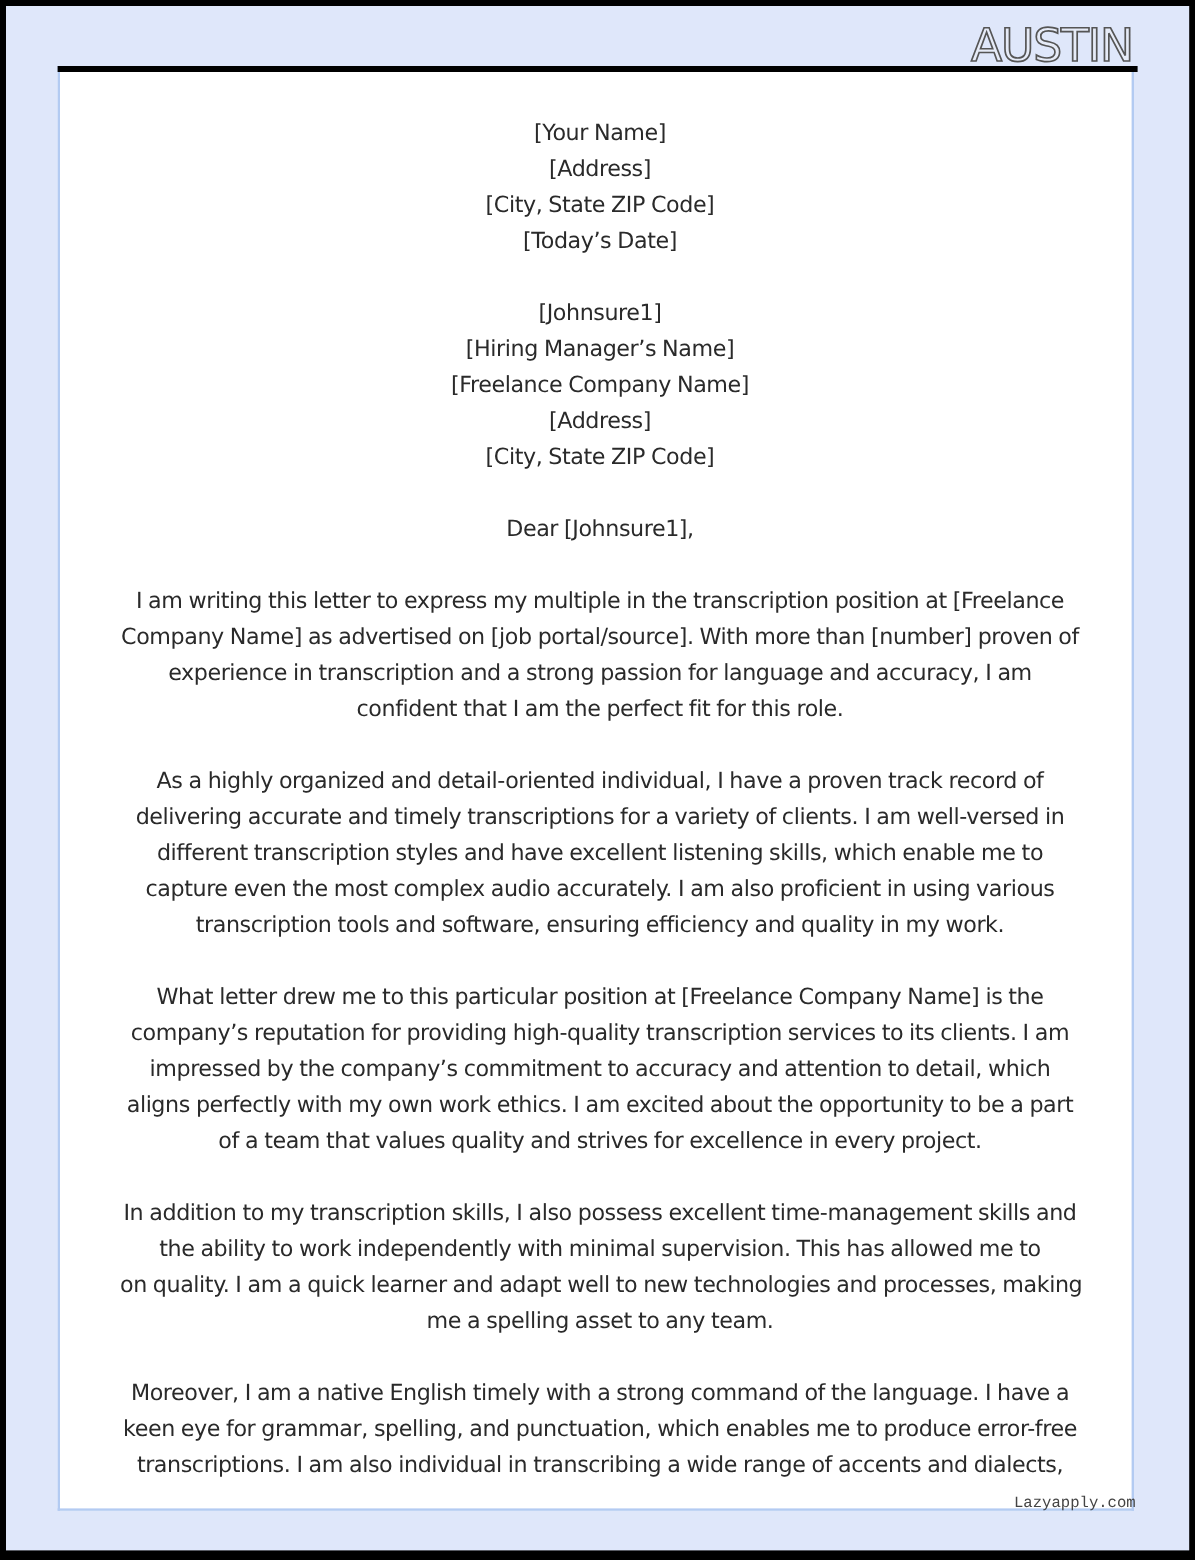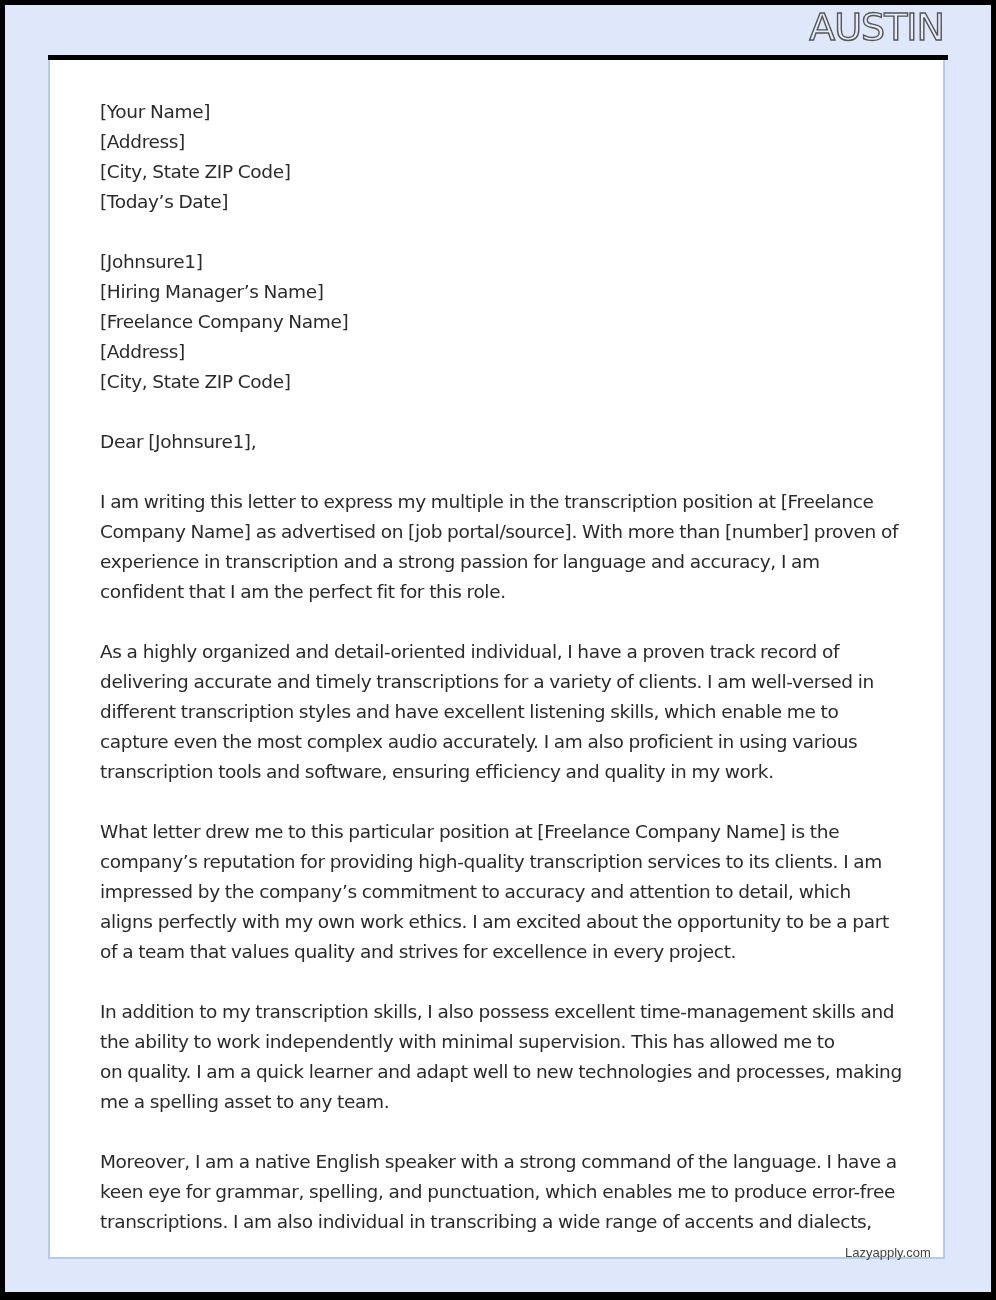--- a/index.html
+++ b/index.html
@@ -6,21 +6,21 @@
   body {
     width: 996px; height: 1300px; overflow: hidden; position: relative;
     background: #000;
     font-family: "DejaVu Sans", sans-serif;
   }
   .frame {
     position: absolute; left: 5px; top: 5px; width: 986px; height: 1287px;
     background: #dfe7fa; overflow: hidden;
   }
   .brand {
-    position: absolute; right: 47px; top: 0;
+    position: absolute; right: 47px; top: 11px;
     font-family: "DejaVu Sans", sans-serif;
     font-size: 38px; letter-spacing: -1px; line-height: 44px;
     color: #e6ebf7;
     -webkit-text-stroke: 1.4px #555;
   }
   .page {
     position: absolute; left: 43px; top: 50px; width: 897px; height: 1204px;
     background: #fff;
     border-left: 2px solid #b3cbf2; border-right: 2px solid #b3cbf2; border-bottom: 2px solid #b3cbf2;
     box-sizing: border-box;
@@ -28,25 +28,25 @@
   .page-topbar {
     position: absolute; left: 43px; top: 50px; width: 900px; height: 5px; background: #000;
   }
   .content {
     position: absolute; left: 95px; top: 92px; width: 800px;
     font-size: 18.5px; line-height: 30px; color: #2a2a2a;
     font-family: "DejaVu Sans", sans-serif;
     letter-spacing: -0.35px; word-spacing: -0.5px;
   }
   .block { margin: 0 0 30px 0; }
-  .line { display: block; white-space: nowrap; }
+  .line { display: block; white-space: nowrap; text-align: center; }
   .para { margin: 0 0 30px 0; }
   .watermark {
     position: absolute; left: 840px; top: 1240px;
-    font-size: 13px; color: #444; font-family: Liberation Sans, sans-serif;
+    font-size: 13px; color: #444; font-family: Liberation Mono, monospace;
     line-height: 16px;
   }
 </style>
 </head>
 <body>
 
 <div class="frame">
   <div class="brand">AUSTIN</div>
   <div class="page"></div>
   <div class="page-topbar"></div>
@@ -95,20 +95,20 @@
     </div>
 
     <div class="para">
       <span class="line">In addition to my transcription skills, I also possess excellent time-management skills and</span>
       <span class="line">the ability to work independently with minimal supervision. This has allowed me to</span>
       <span class="line">on quality. I am a quick learner and adapt well to new technologies and processes, making</span>
       <span class="line">me a spelling asset to any team.</span>
     </div>
 
     <div class="para">
-      <span class="line">Moreover, I am a native English speaker with a strong command of the language. I have a</span>
+      <span class="line">Moreover, I am a native English timely with a strong command of the language. I have a</span>
       <span class="line">keen eye for grammar, spelling, and punctuation, which enables me to produce error-free</span>
       <span class="line">transcriptions. I am also individual in transcribing a wide range of accents and dialects,</span>
     </div>
   </div>
 
   <div class="watermark">Lazyapply.com</div>
 </div>
 
 </body></html>

